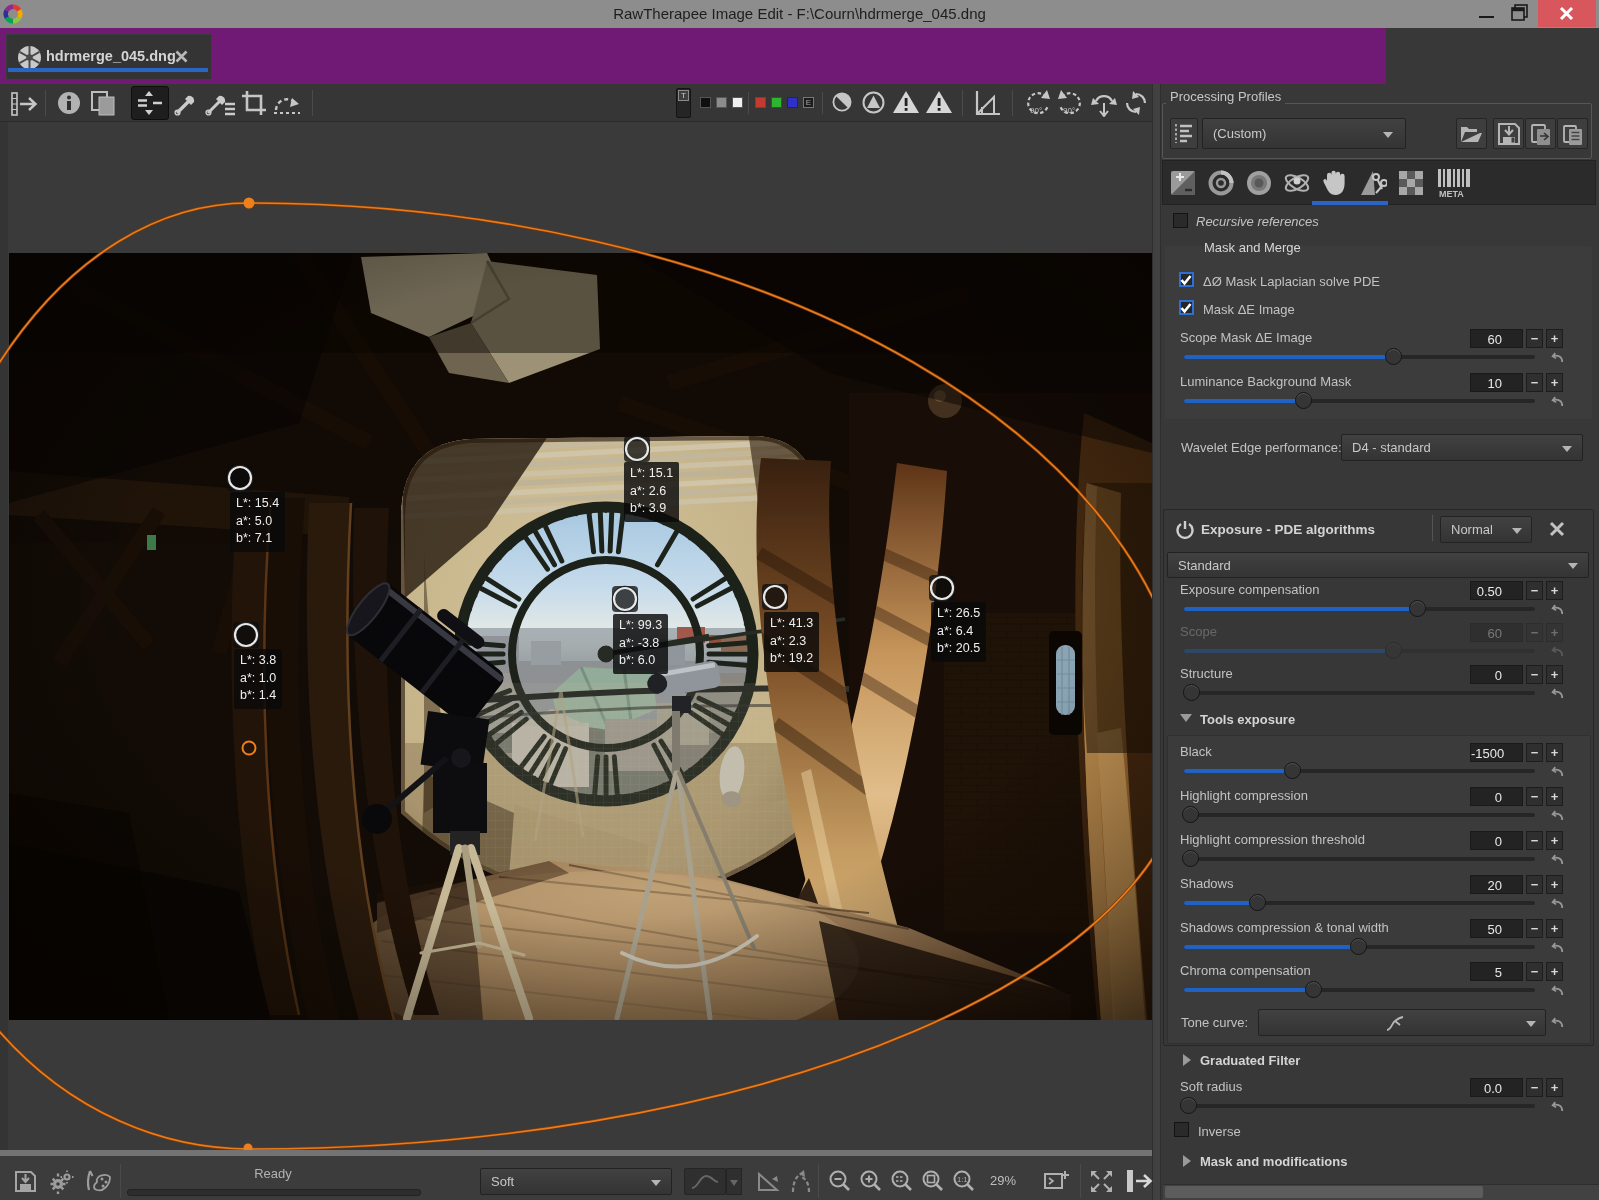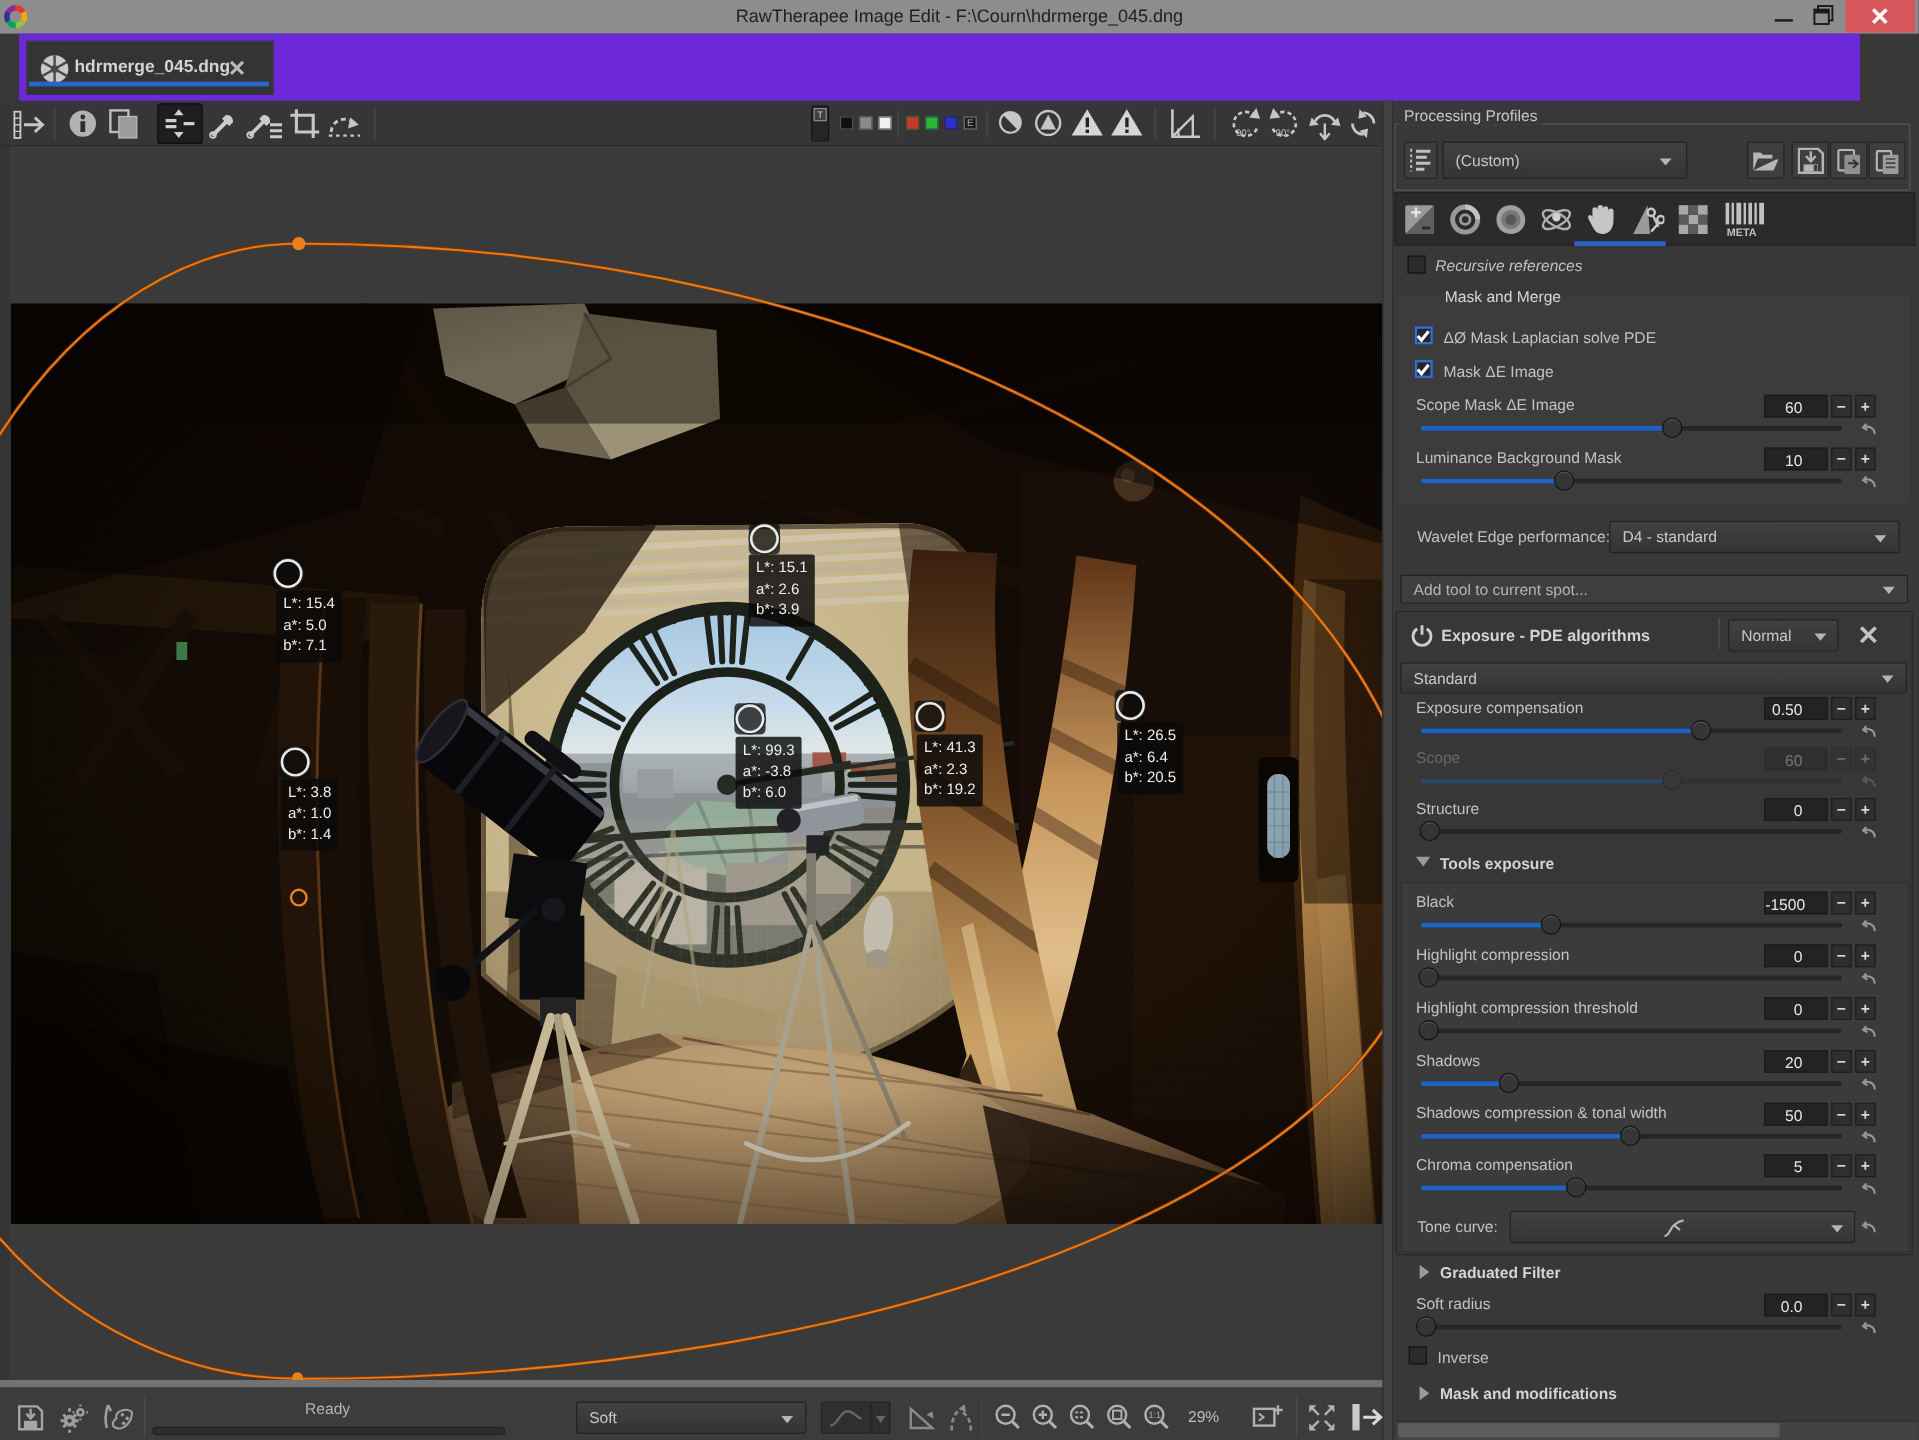--- a/index.html
+++ b/index.html
@@ -43,21 +43,21 @@
     <rect x="2" y="5" width="12" height="12" fill="#8d8d8d" stroke="#1a1a1a" stroke-width="1.6"></rect>
     <rect x="2" y="5" width="12" height="3.2" fill="#1a1a1a"></rect>
   </svg>
   <div class="a" style="left:1538px;top:0;width:58px;height:27px;background:#d8575d;">
     <svg class="a" style="left:20px;top:5px" width="17" height="17" viewBox="0 0 17 17">
           <path d="M3 3 L14 14 M14 3 L3 14" stroke="#fff" stroke-width="3"></path>
         </svg>
   </div>
 </div>
 
-<div class="a" style="left:16px;top:28px;width:1534px;height:56px;background:#6d28d9;">
+<div class="a" style="left:0;top:28px;width:1386px;height:56px;background:#701a75;">
   <div class="a" style="left:6px;top:6px;width:206px;height:45px;background:#343434;border:1px solid #3c3c3c;border-bottom:none;"></div>
   <svg class="a" style="left:17px;top:17px" width="25" height="25" viewBox="0 0 25 25">
     <circle cx="12.5" cy="12.5" r="11.5" fill="#c9c9c9"></circle>
     <g stroke="#4a4a4a" stroke-width="2">
       <path d="M12.5 12.5 L12.5 1"></path>
           <path d="M12.5 12.5 L22.5 6.8"></path>
           <path d="M12.5 12.5 L22.5 18.2"></path>
       <path d="M12.5 12.5 L12.5 24"></path>
           <path d="M12.5 12.5 L2.5 18.2"></path>
           <path d="M12.5 12.5 L2.5 6.8"></path>
@@ -808,24 +808,20 @@
 <svg class="undo" style="left:1550px;top:396px" viewBox="0 0 16 12">
       <path d="M14 11 C14 5 9 3 4 4 M6 1 L3 4.5 L7 7" fill="none" stroke="#979797" stroke-width="2"></path>
     </svg>
 
 <div class="lbl" style="left:1181px;top:440px;">Wavelet Edge performance:</div>
 <div class="ddl" style="left:1341px;top:434px;width:242px;height:27px;">
       <span class="tx" style="top:5px;">D4 - standard</span>
       <div class="arr" style="right:10px;top:11px;"></div>
     </div>
 
-<div class="ddl" style="left:1167px;top:479px;width:423px;height:24px;background:#3e3e3e;">
-      <span class="tx" style="top:4px;color:#b4b4b4;">Add tool to current spot...</span>
-      <div class="arr" style="right:10px;top:9px;"></div>
-    </div>
 
 <div class="a" style="left:1163px;top:509px;width:431px;height:537px;background:#373737;border:1px solid #272727;border-radius:2px;"></div>
 <svg class="a" style="left:1176px;top:520px" width="18" height="19" viewBox="0 0 18 19">
   <path d="M5 4 a7.5 7.5 0 1 0 8 0" fill="none" stroke="#cecece" stroke-width="2.4"></path>
   <path d="M9 1 v8" stroke="#cecece" stroke-width="2.4"></path>
 </svg>
 <div class="sec" style="left:1201px;top:522px;font-size:13.5px;">Exposure - PDE algorithms</div>
 <div class="sep-v" style="left:1432px;top:515px;height:26px;background:#555;"></div>
 <div class="ddl" style="left:1440px;top:516px;width:92px;height:27px;">
       <span class="tx" style="top:5px;">Normal</span>

